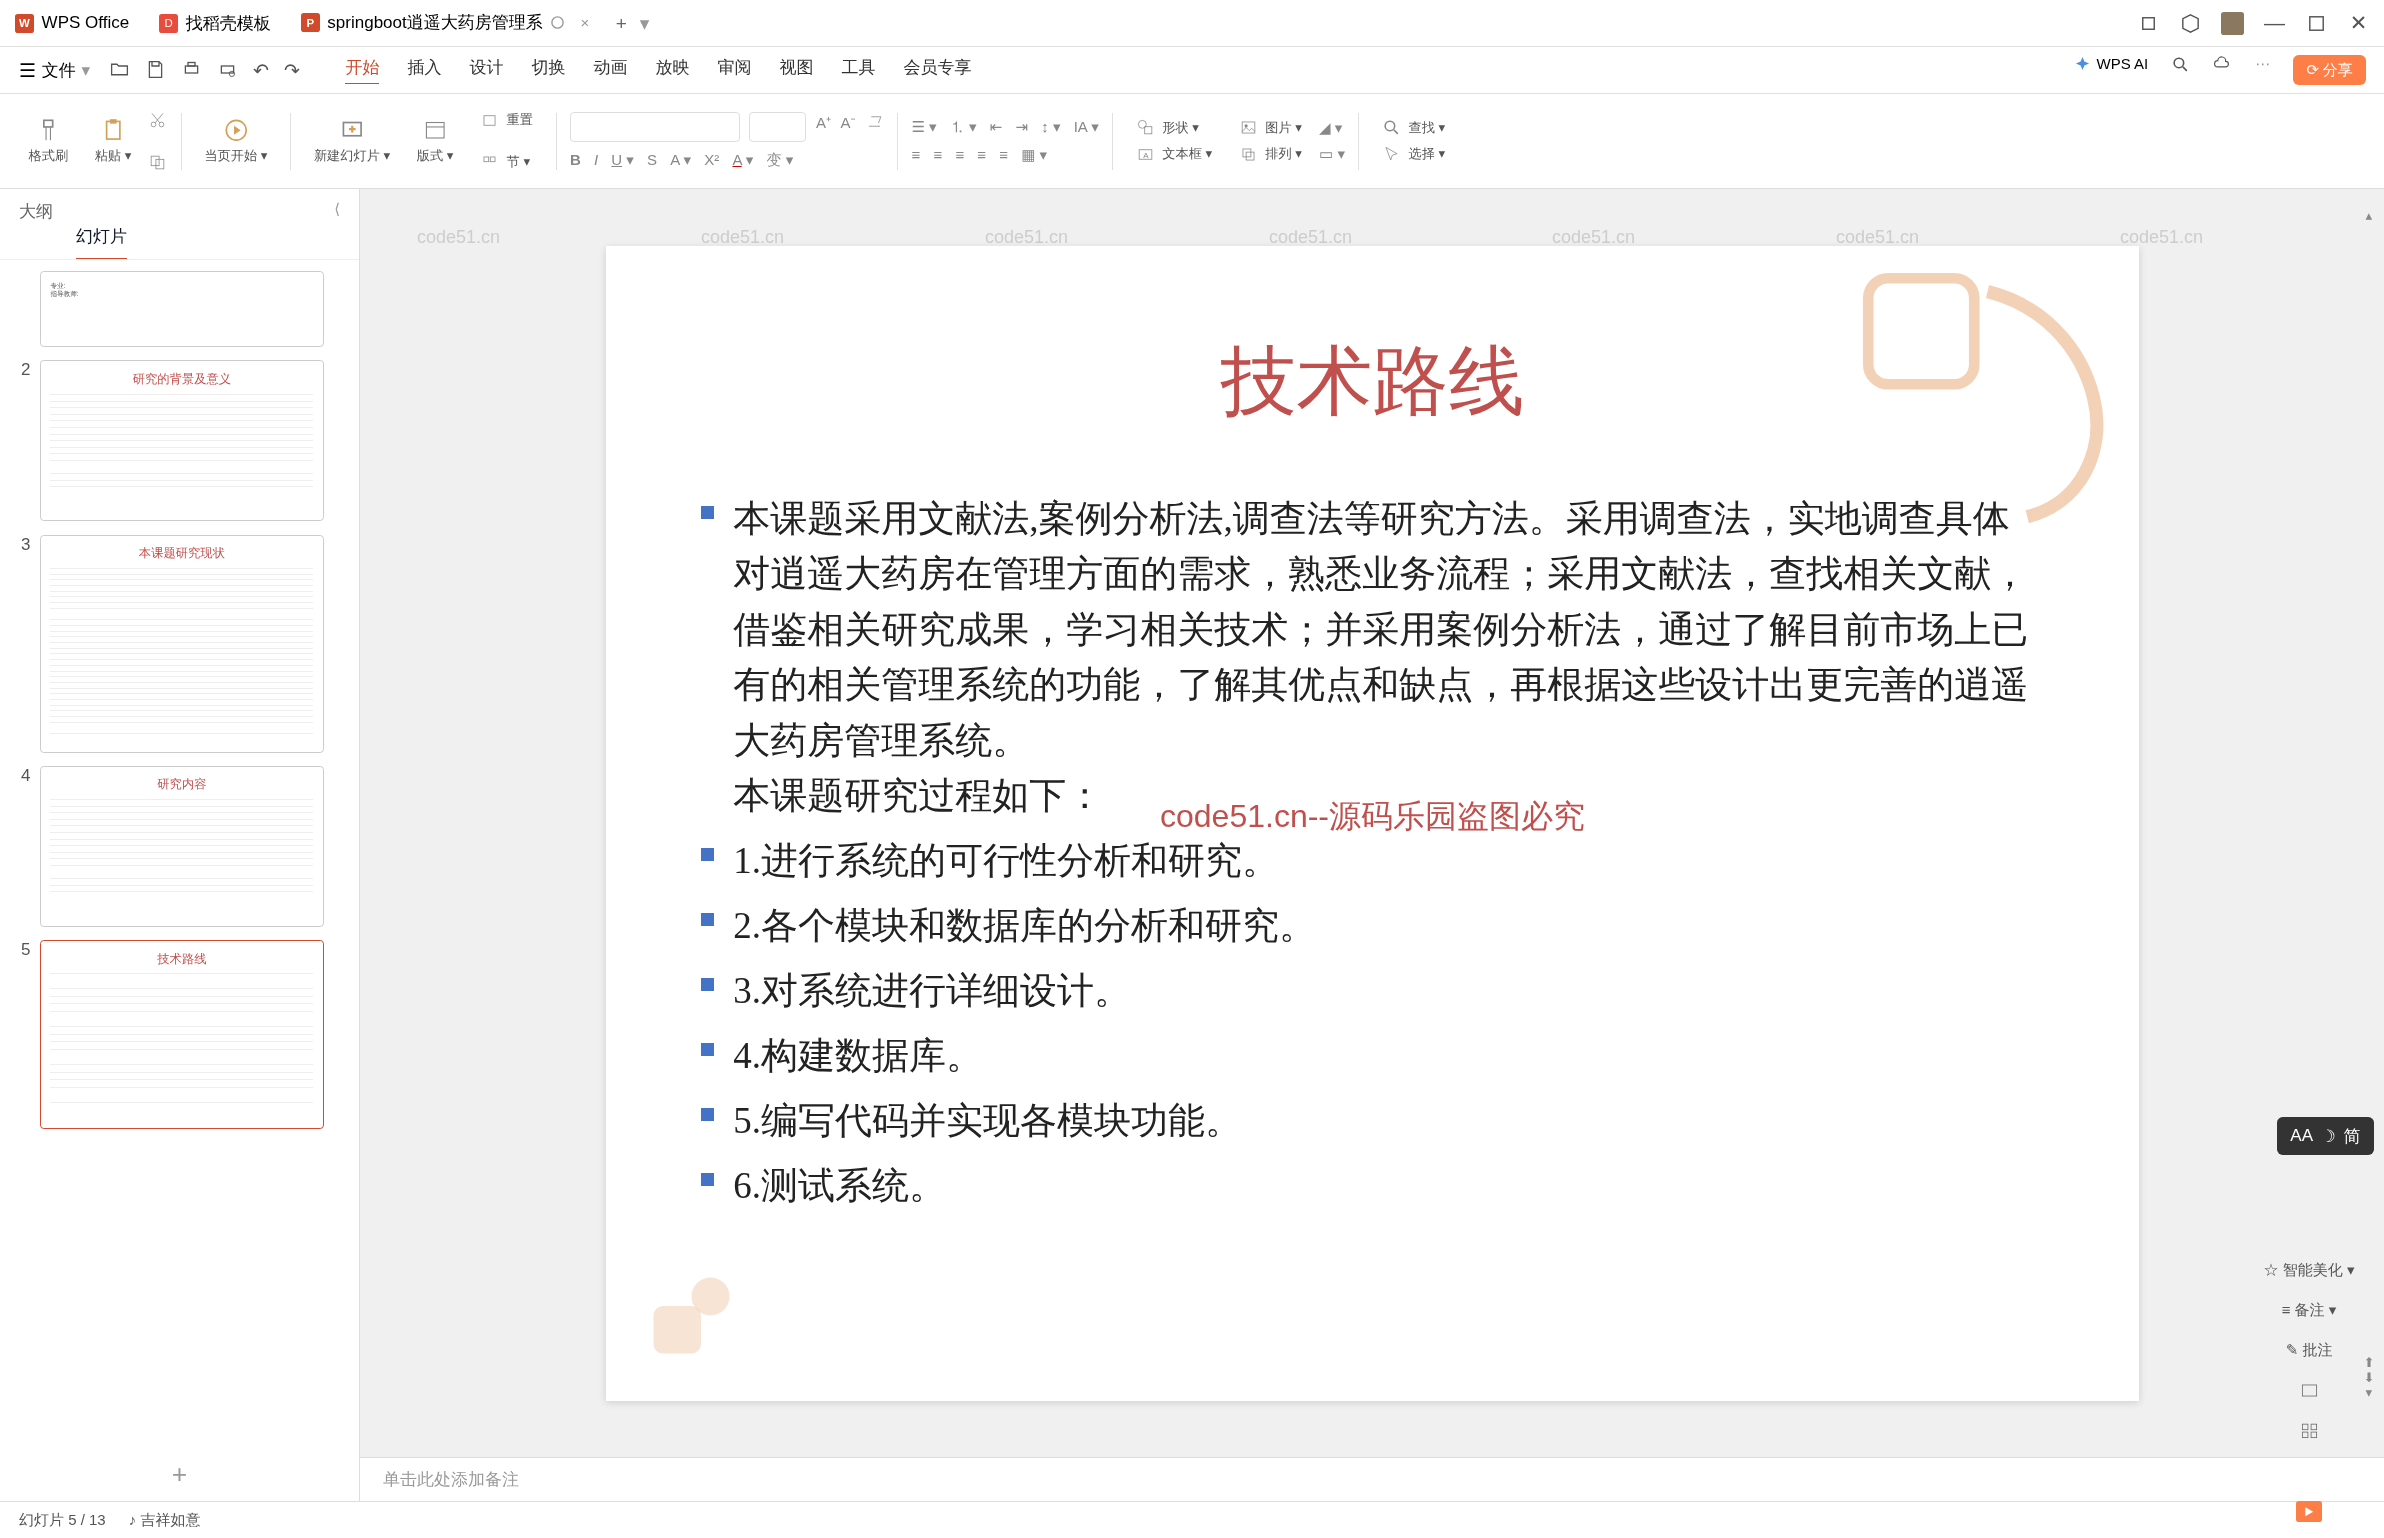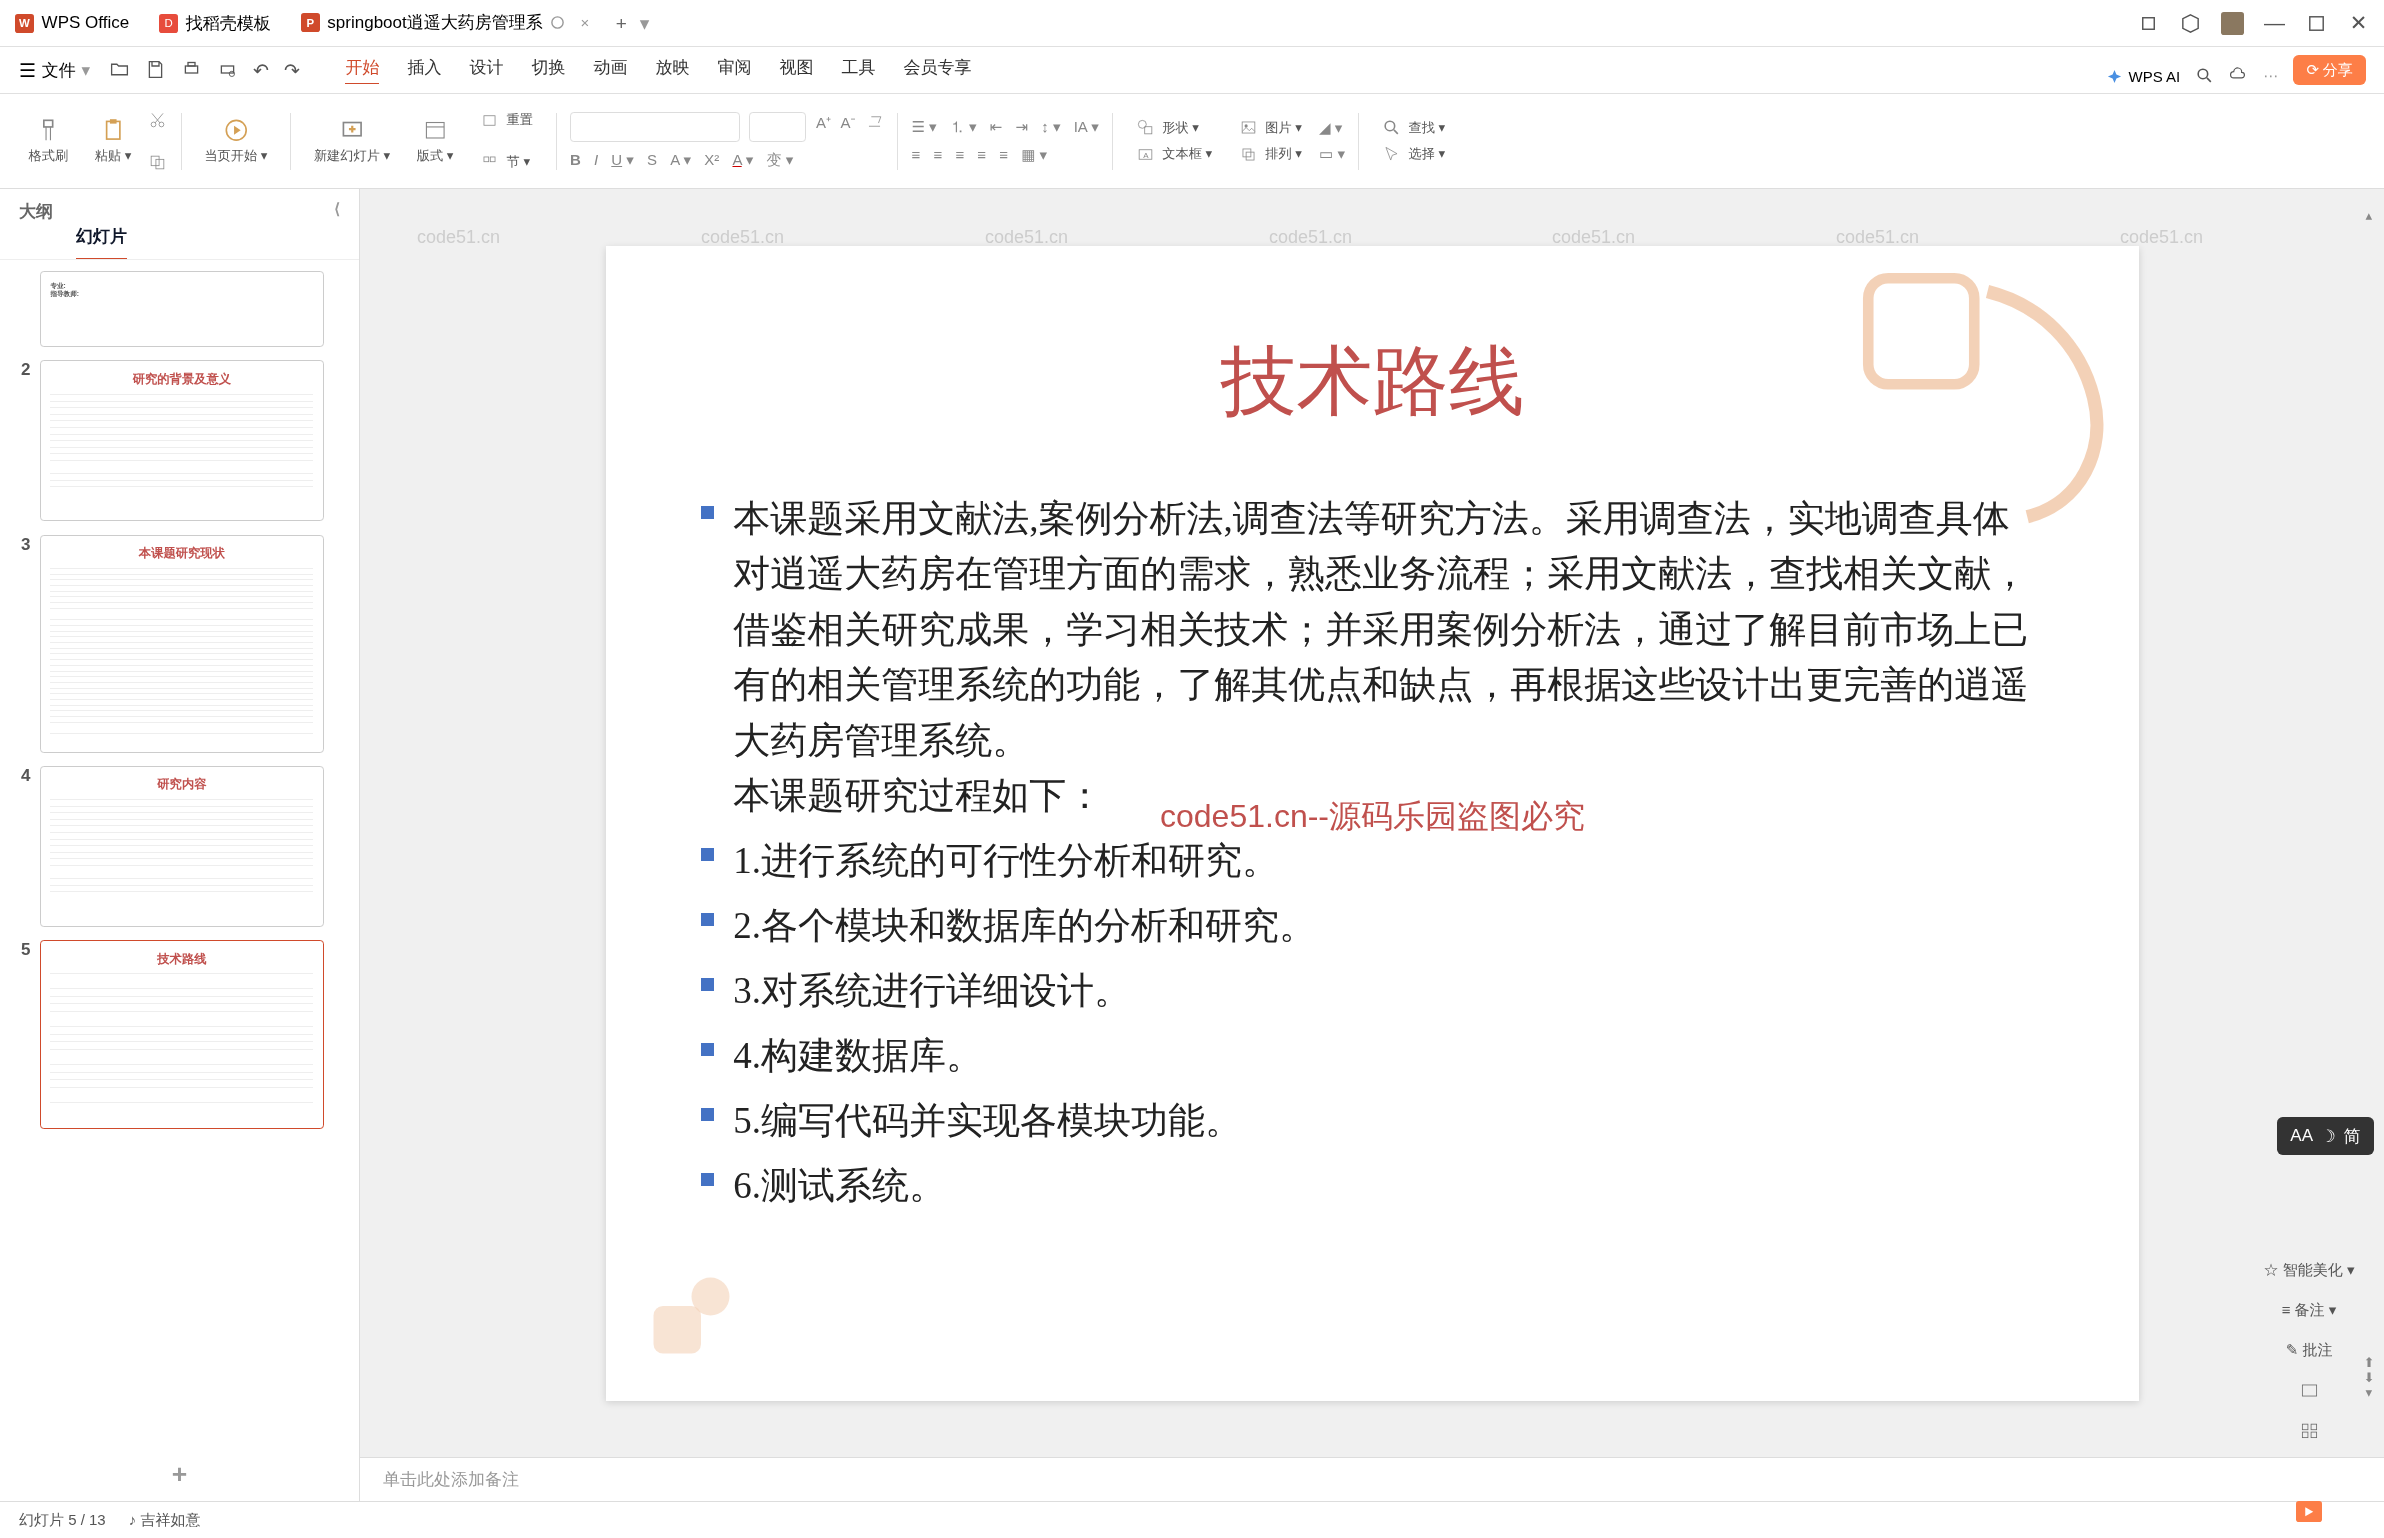--- a/index.html
+++ b/index.html
@@ -17,39 +17,39 @@
 .titlebar-right { margin-left: auto; display: flex; align-items: center; gap: 19px; padding-right: 15px; }
 .win-btn { width: 23px; height: 23px; display: flex; align-items: center; justify-content: center; color: #555; }
 
 .menubar { height: 47px; background: #fff; display: flex; align-items: center; padding: 0 19px; border-bottom: 0.9px solid #e0e0e0; gap: 7.6px; }
 .menu-file { display: flex; align-items: center; gap: 5.7px; font-size: 17px; }
 .menu-icons { display: flex; gap: 15px; margin-left: 11.4px; }
 .menu-icon { width: 21px; height: 21px; color: #555; }
 .menu-tabs { display: flex; gap: 28px; margin-left: 38px; font-size: 17px; }
 .menu-tab { color: #333; cursor: pointer; }
 .menu-tab.active { color: #d04a2b; border-bottom: 1.9px solid #d04a2b; padding-bottom: 3.8px; }
-.menu-right { margin-left: auto; display: flex; align-items: flex-end; gap: 15px; }
+.menu-right { margin-left: auto; display: flex; align-items: flex-start; gap: 23px; }
 .wps-ai { display: flex; align-items: center; gap: 5.7px; font-size: 15px; }
 .share-btn { background: #fd7e47; color: #fff; padding: 5.7px 13.2px; border-radius: 5.7px; font-size: 15px; }
 
 .toolbar { height: 95px; background: #fff; display: flex; align-items: center; padding: 0 19px; border-bottom: 0.9px solid #ddd; gap: 7.6px; }
 .tool-group { display: flex; flex-direction: column; align-items: center; gap: 3.8px; padding: 3.8px 9.5px; }
 .tool-group-h { display: flex; align-items: center; gap: 7.6px; padding: 0 9.5px; }
 .tool-icon { width: 26.5px; height: 26.5px; color: #666; }
 .tool-label { font-size: 13.2px; color: #555; }
 .tool-sep { width: 0.9px; height: 57px; background: #e0e0e0; margin: 0 5.7px; }
 .tool-small { width: 19px; height: 19px; color: #666; }
 .font-select { width: 170px; height: 30px; border: 0.9px solid #ddd; border-radius: 3.8px; padding: 0 7.6px; font-size: 13.2px; }
 .font-size-select { width: 57px; height: 30px; border: 0.9px solid #ddd; border-radius: 3.8px; padding: 0 5.7px; }
 .tool-btn-row { display: flex; gap: 9.5px; }
 .tool-stack { display: flex; flex-direction: column; gap: 23px; }
 
 .main-area { display: flex; height: calc(100% - 227px); background: #f0f0f0; }
 
-.sidebar { width: 360px; background: #fff; border-right: 0.9px solid #ddd; display: flex; flex-direction: column; font-weight: bold; }
+.sidebar { width: 360px; background: #fff; border-right: 0.9px solid #ddd; display: flex; flex-direction: column; }
 .sidebar-tabs { display: flex; padding: 11.4px 19px 0; gap: 23px; border-bottom: 0.9px solid #eee; }
 .sidebar-tab { font-size: 17px; padding-bottom: 9.5px; color: #666; }
 .sidebar-tab.active { color: #0f172a; border-bottom: 1.9px solid #d04a2b; margin-top: 25px; }
 .sidebar-collapse { margin-left: auto; color: #999; }
 .thumbnails { flex: 1; overflow-y: auto; padding: 11.4px; }
 .thumb-item { display: flex; gap: 9.5px; margin-bottom: 13.2px; }
 .thumb-num { width: 19px; font-size: 17px; color: #555; text-align: right; }
 .thumb-img { width: 284px; height: 161px; background: #fff; border: 0.9px solid #ccc; border-radius: 3.8px; padding: 9.5px; font-size: 8.5px; position: relative; overflow: hidden; }
 .thumb-img.selected { border: 1.9px solid #d04a2b; }
 .thumb-title { color: #c0504d; font-size: 12.3px; text-align: center; margin-bottom: 5.7px; }

